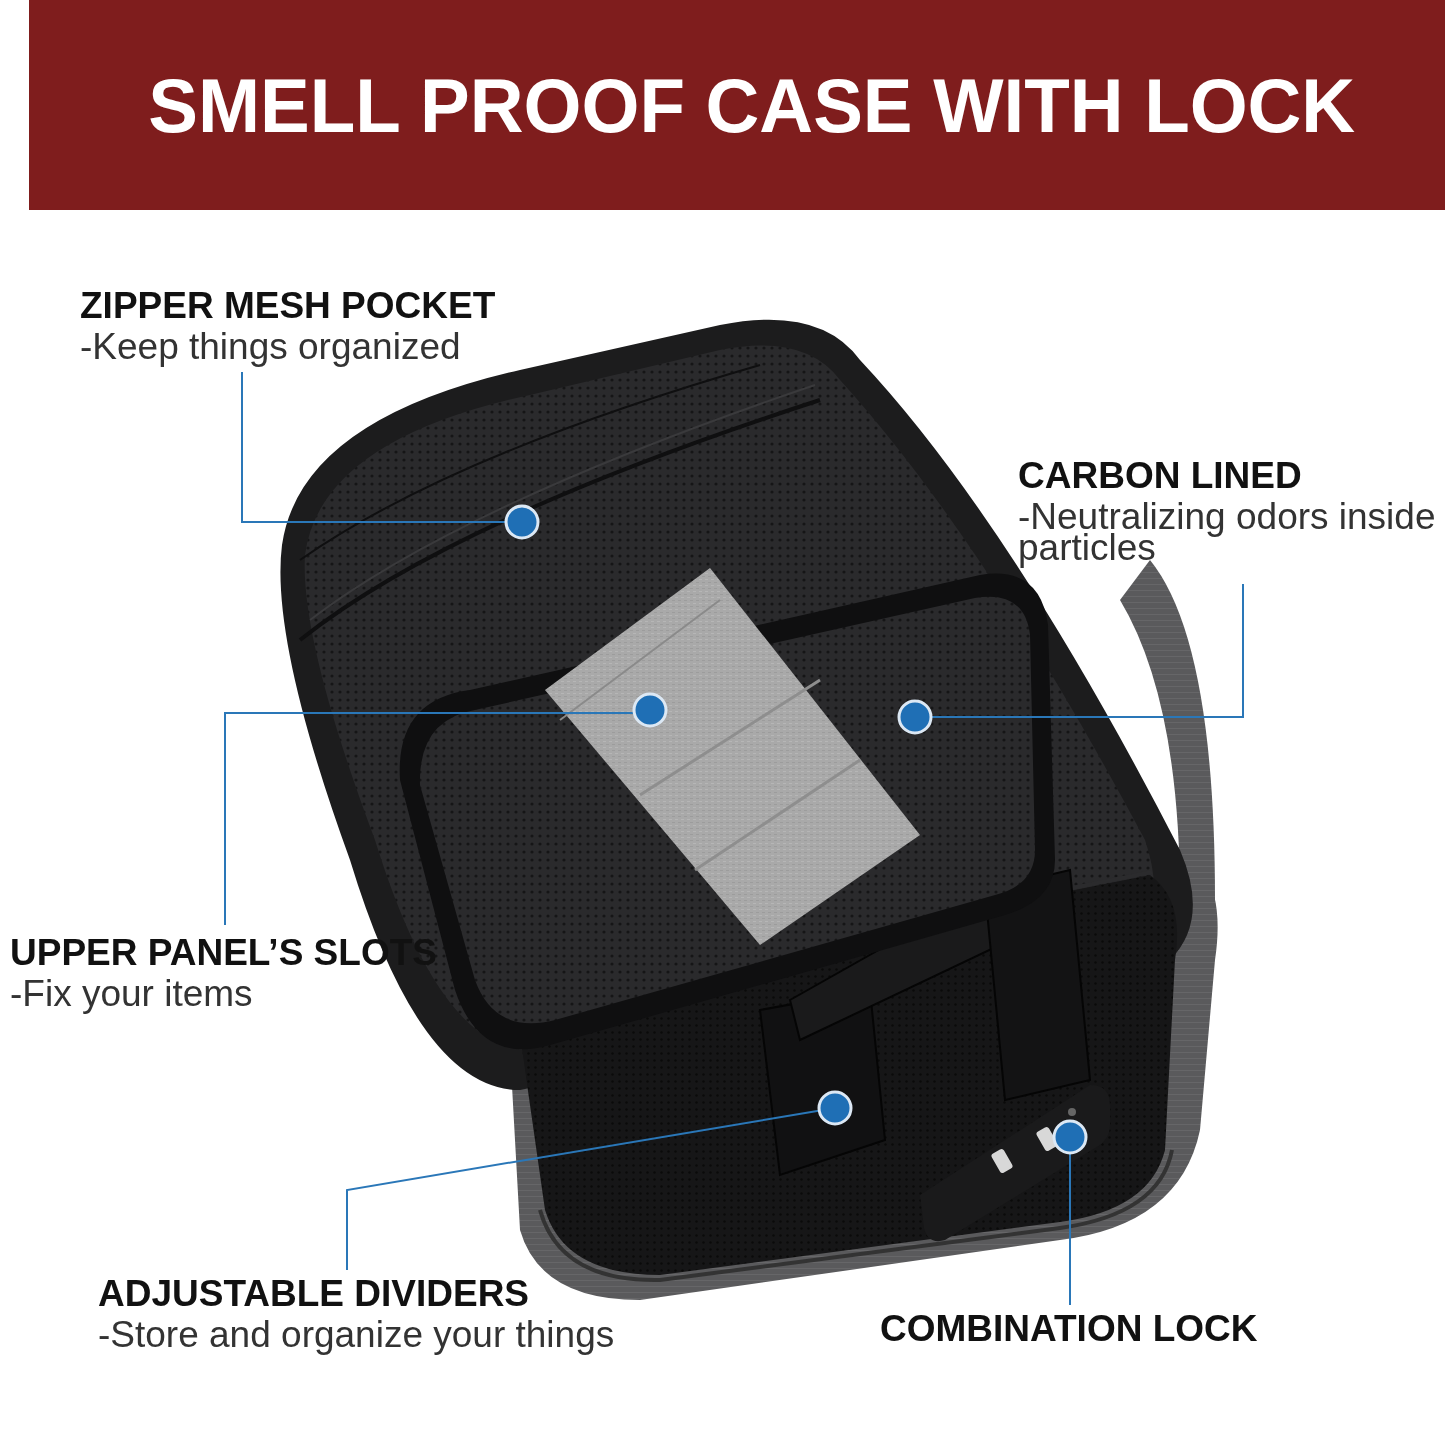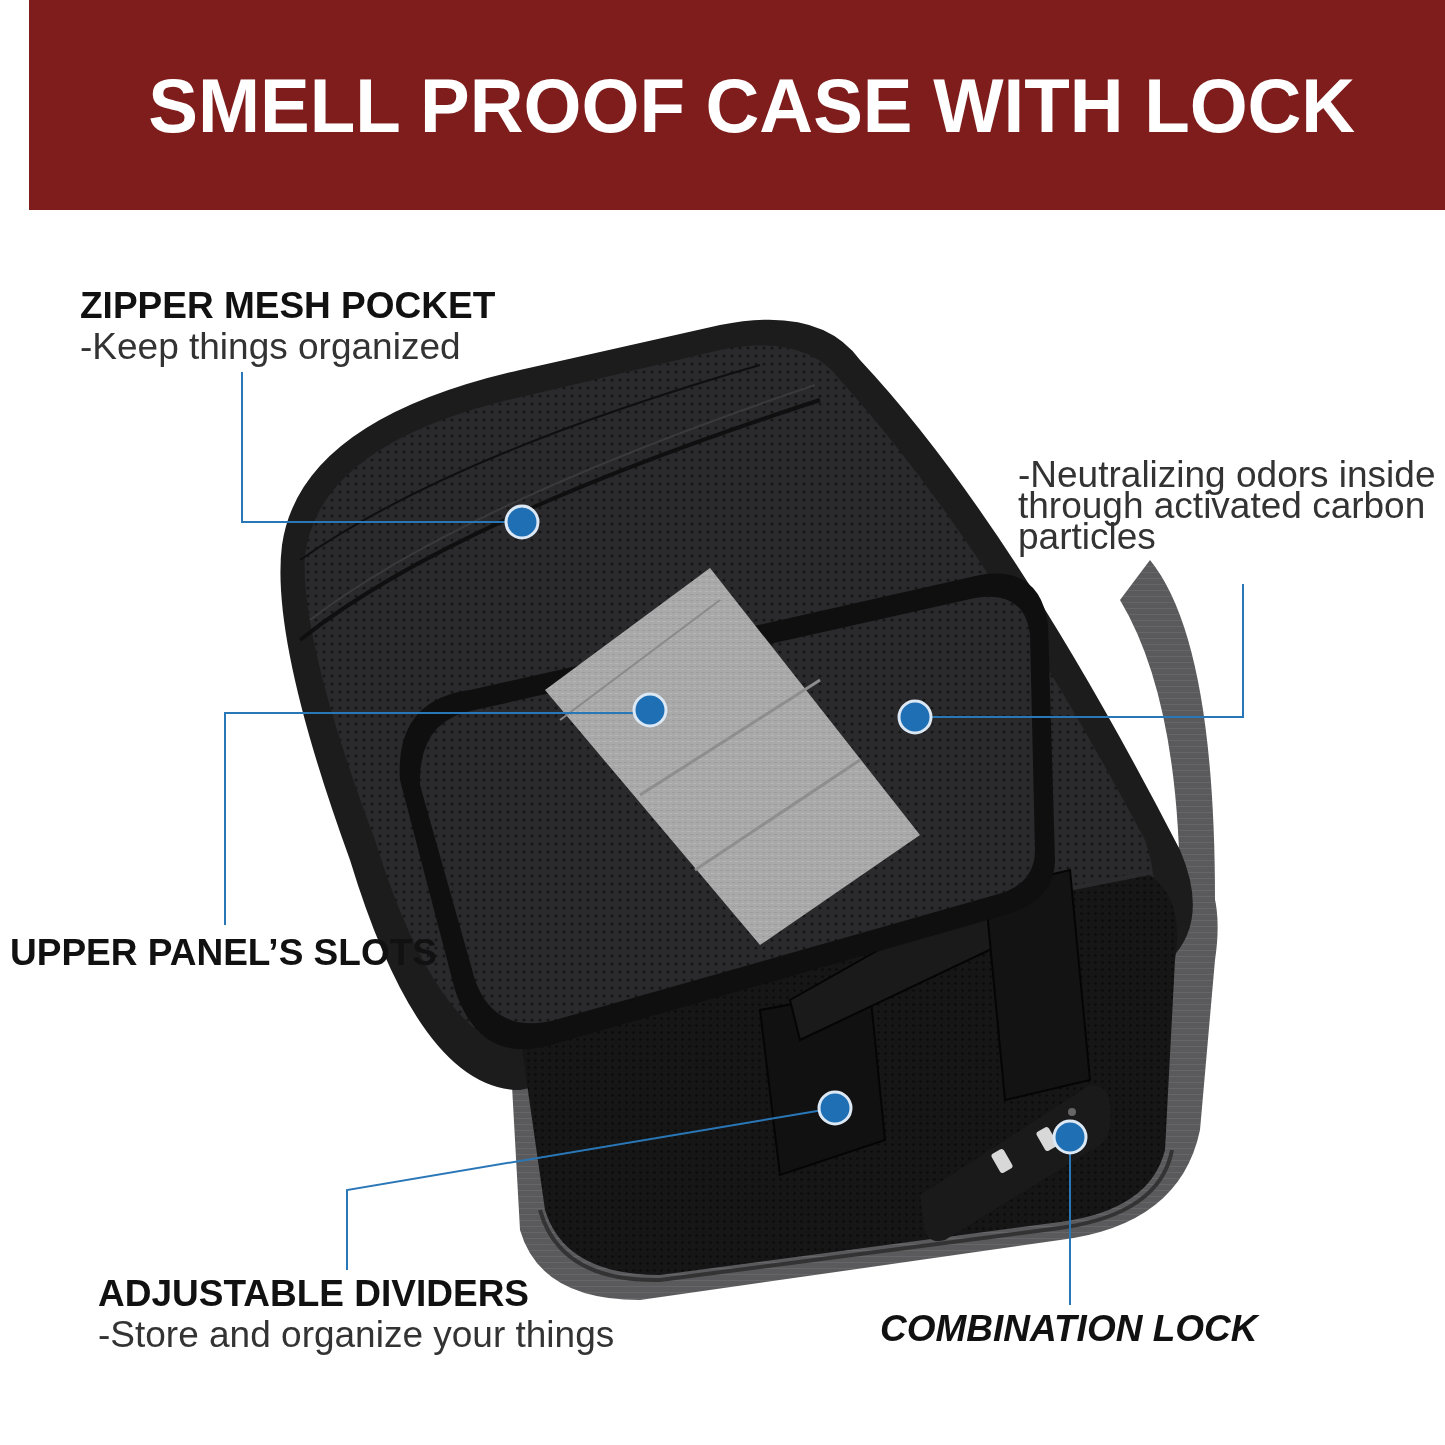--- a/index.html
+++ b/index.html
@@ -112,31 +112,32 @@
     <circle cx="1070" cy="1137" r="16"></circle>
   </g>
 </svg>
 
 <div class="feature" style="left:80px; top:285px;">
   <div class="feature-title">ZIPPER MESH POCKET</div>
   <div class="feature-desc">-Keep things organized</div>
 </div>
 
 <div class="feature" style="left:1018px; top:455px; width:420px;">
+  <div class="feature-title">CARBON LINED</div>
   <div class="feature-desc">
     <div>-Neutralizing odors inside</div>
-    <div>through activated carbon</div>
     <div>particles</div>
   </div>
 </div>
 
 <div class="feature" style="left:10px; top:932px;">
   <div class="feature-title">UPPER PANEL’S SLOTS</div>
+  <div class="feature-desc">-Fix your items</div>
 </div>
 
 <div class="feature" style="left:98px; top:1273px;">
   <div class="feature-title">ADJUSTABLE DIVIDERS</div>
   <div class="feature-desc">-Store and organize your things</div>
 </div>
 
-<div class="feature" style="left:880px; top:1308px; width:560px;font-style:italic;">
+<div class="feature" style="left:880px; top:1308px; width:560px;">
   <div class="feature-title">COMBINATION LOCK</div>
 </div>
 
 </body></html>

